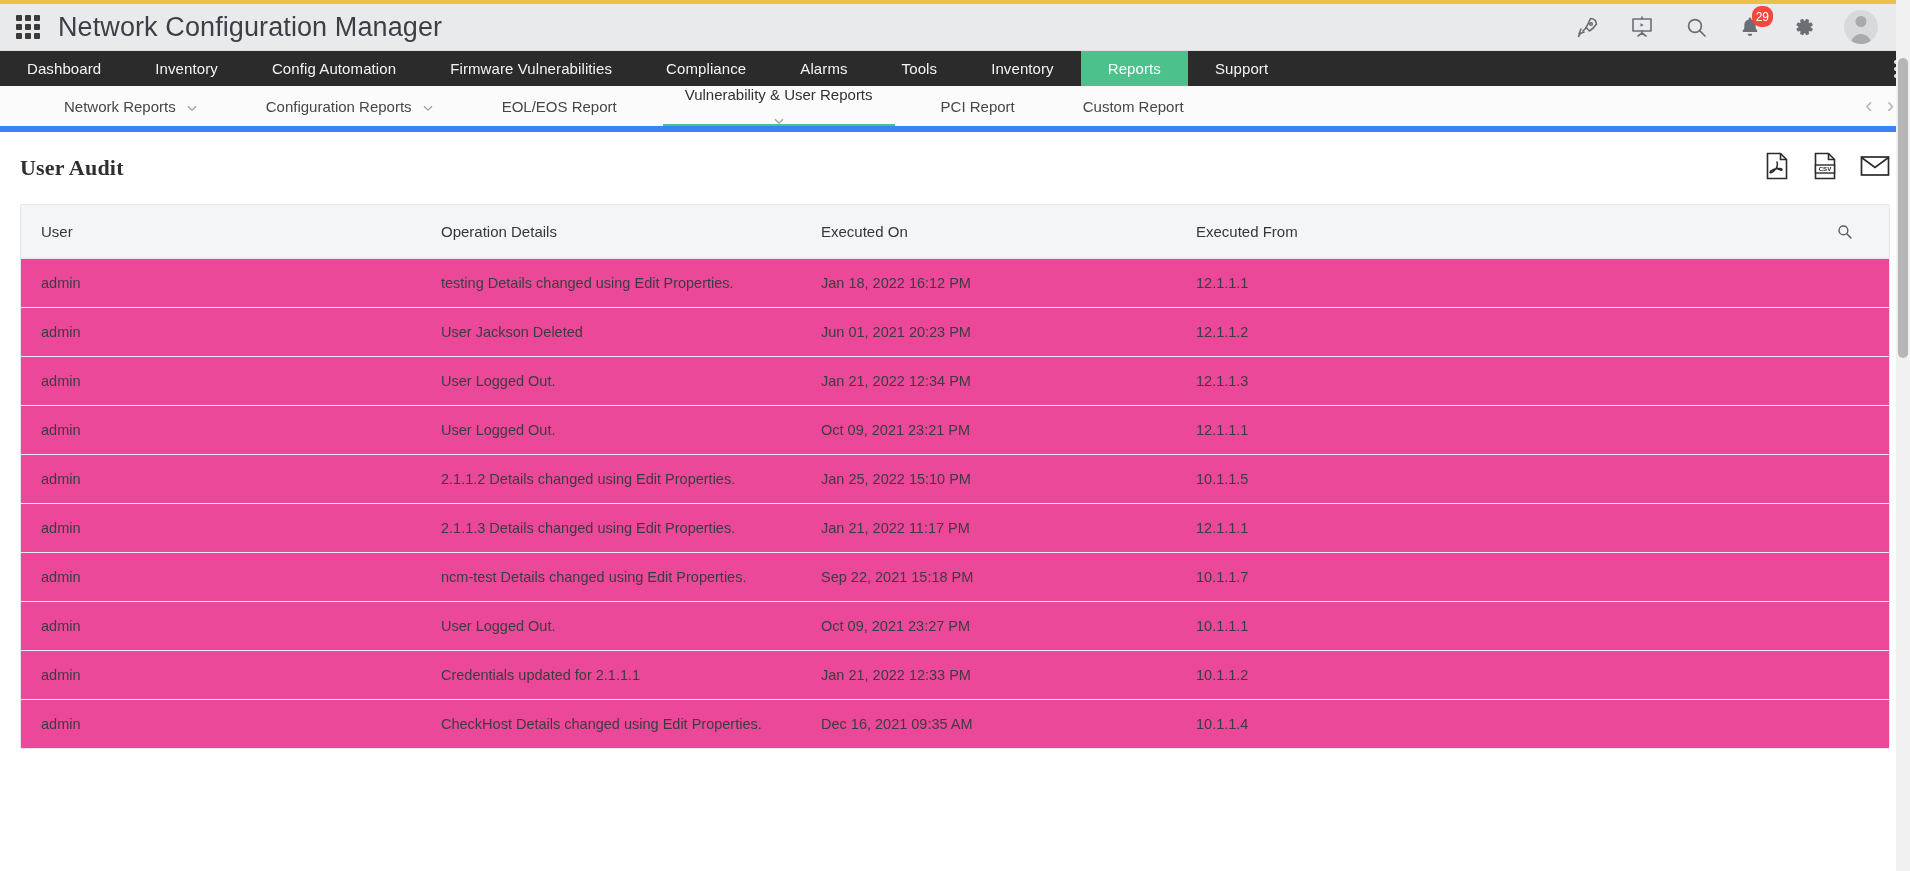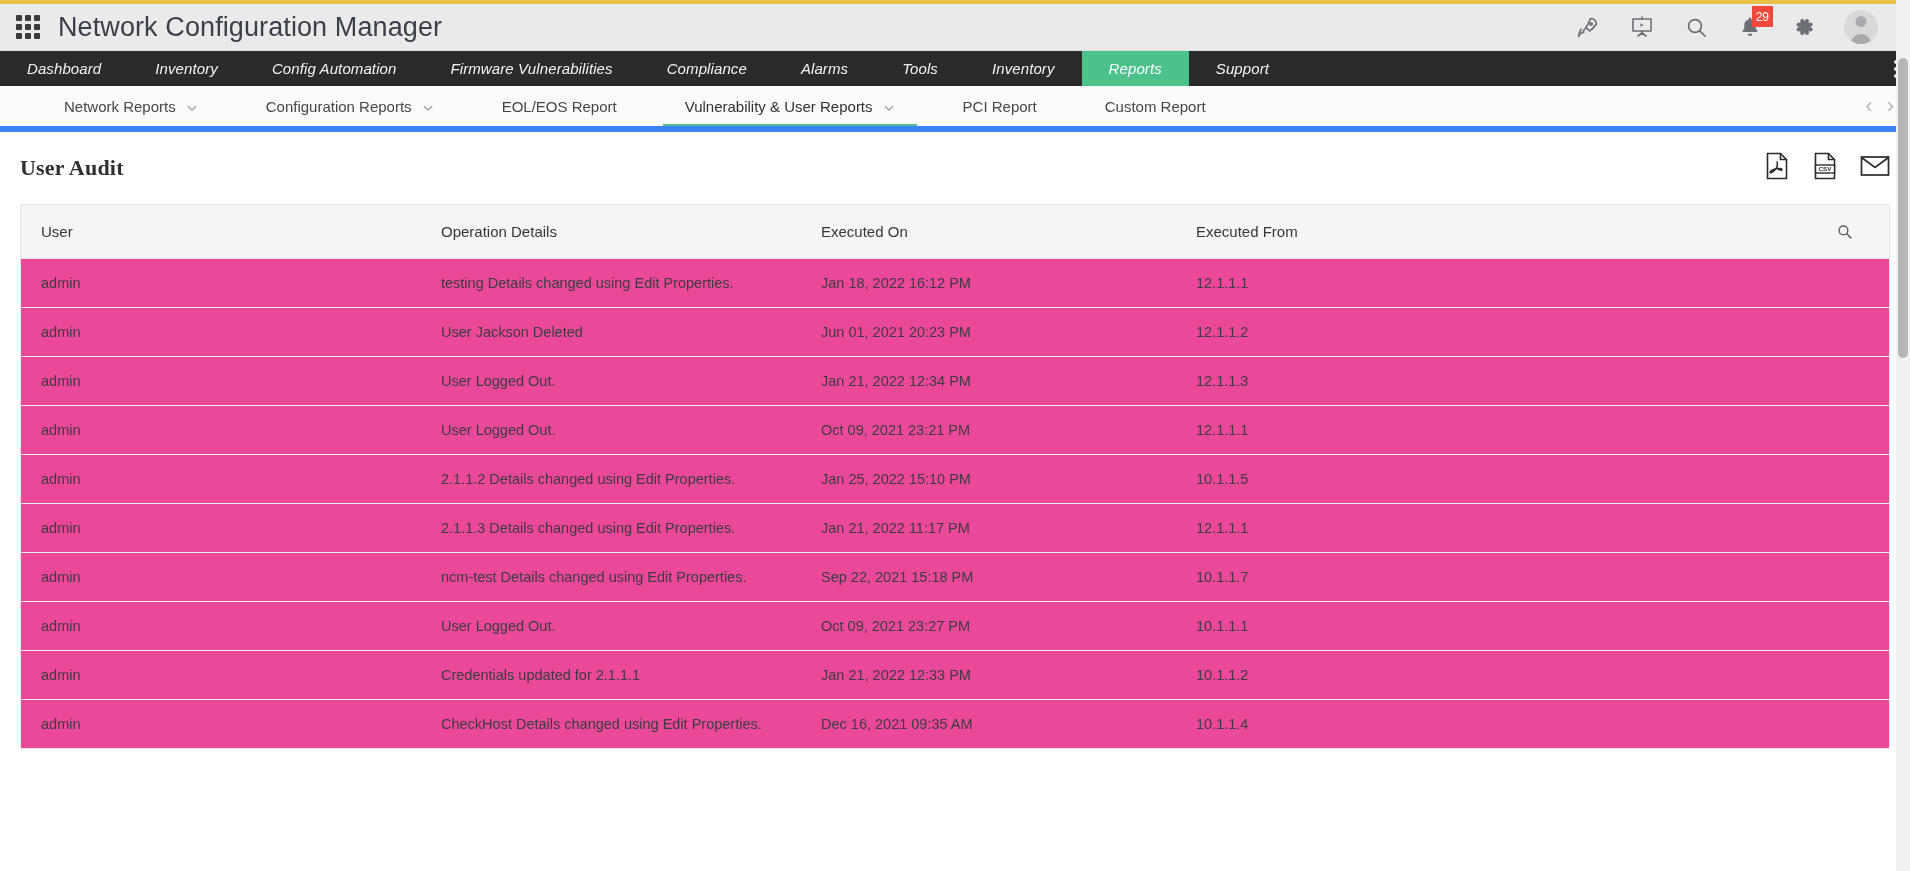--- a/index.html
+++ b/index.html
@@ -63,21 +63,21 @@
   .hicon svg { display:block; }
   .badge {
     position: absolute;
     top: -7px; right: -9px;
     background: #f3483c;
     color: #fff;
     font-size: 12px;
     line-height: 1;
     min-width: 21px;
     height: 21px;
-    border-radius: 0;
+    border-radius: 9px;
     display: flex;
     align-items: center;
     justify-content: center;
     padding: 0 4px;
     font-weight: 400;
   }
   .avatar {
     width: 34px; height: 34px;
     border-radius: 50%;
     background: #d8d9da;
@@ -115,21 +115,20 @@
   }
   .main-nav .nav-item {
     color: #f3f3f3;
     font-size: 15px;
     display: flex;
     align-items: center;
     padding: 0 27px;
     cursor: pointer;
     white-space: nowrap;
     letter-spacing: .1px;
-    font-style: italic;
   }
   .main-nav .nav-item.active {
     background: #4cc18c;
     color: #ffffff;
   }
   .nav-kebab {
     margin-left: auto;
     display: flex;
     flex-direction: column;
     justify-content: center;
@@ -159,21 +158,21 @@
     display: flex;
     align-items: center;
     gap: 10px;
     padding: 0 34px;
     font-size: 15px;
     color: #444649;
     cursor: pointer;
     white-space: nowrap;
     position: relative;
   }
-  .sub-item.active { color: #2f3133; }
+  .sub-item.active { color: #2f3133; flex-direction: column; }
   .sub-item.active::after {
     content: "";
     position: absolute;
     left: 12px; right: 12px; bottom: 0;
     height: 2px;
     background: #4cc18c;
   }
   .chev {
     width: 12px; height: 12px;
     color: #9b9ea1;

